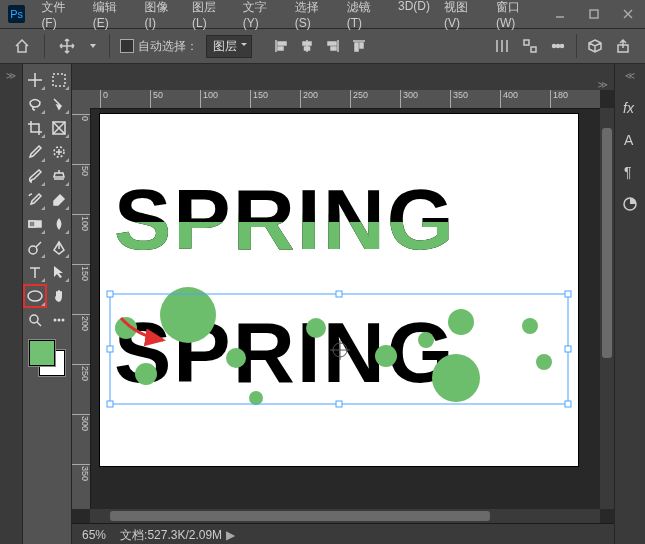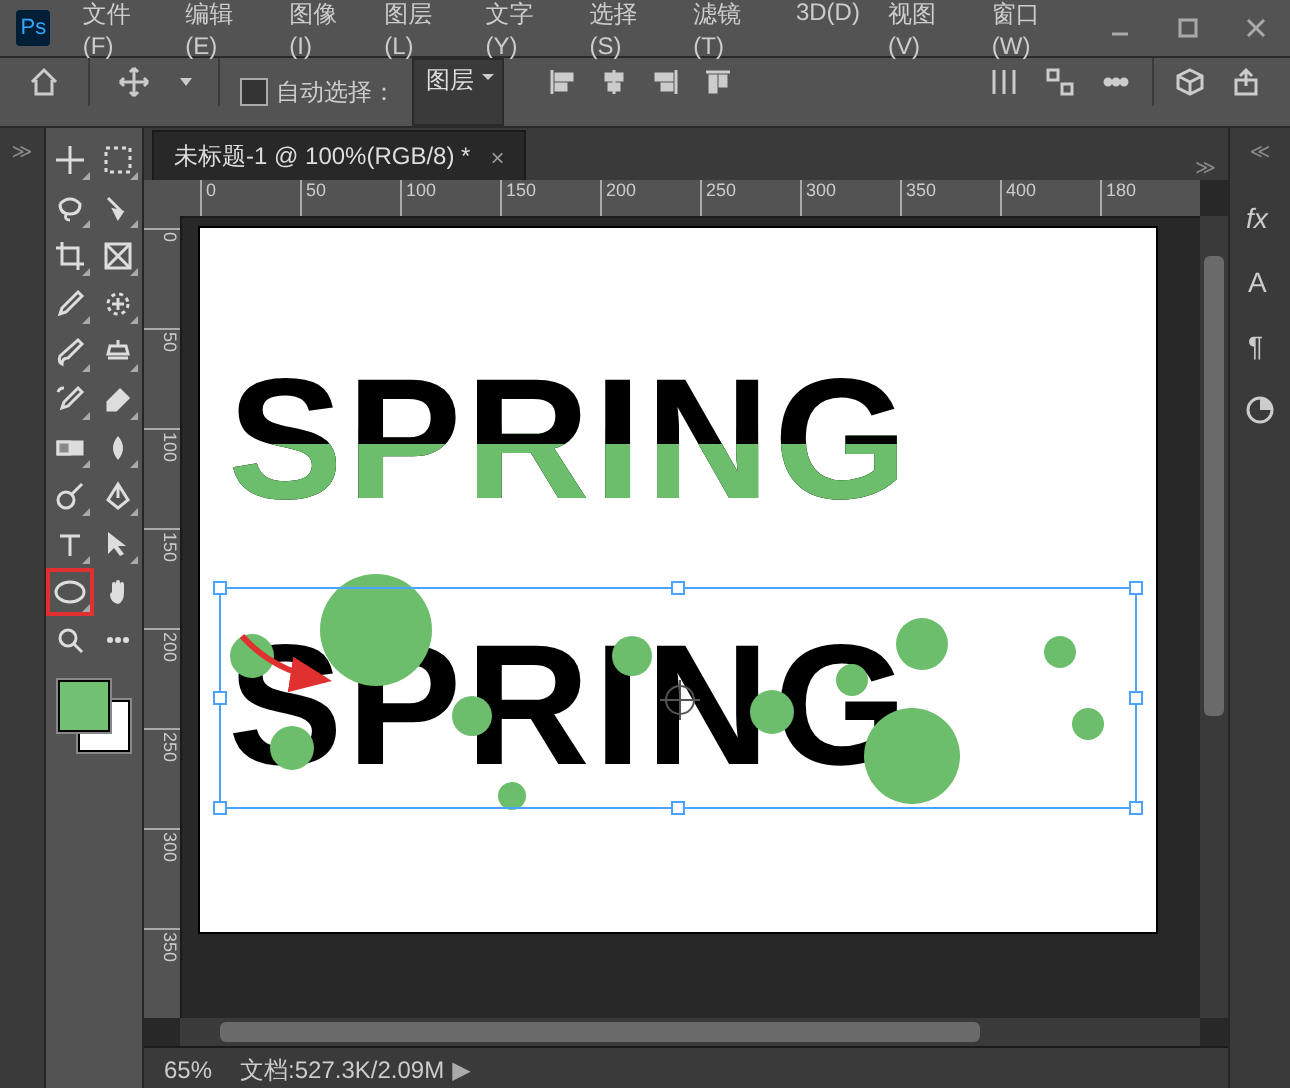--- a/index.html
+++ b/index.html
@@ -5,21 +5,21 @@
 html,body{margin:0;padding:0;width:645px;height:544px;background:#535353;font-family:"Microsoft YaHei",Arial,sans-serif;font-size:12px;color:#ccc;overflow:hidden;user-select:none}
 
 #titlebar{height:28px;background:#535353;display:flex;align-items:center;padding:0 0 0 8px;border-bottom:1px solid #2a2a2a}
 #titlebar .ps{width:18px;height:18px;background:#001e36;border-radius:2px;display:flex;align-items:center;justify-content:center;color:#31a8ff;font-weight:normal;font-size:11px;margin-right:10px}
 #menus{display:flex;gap:2px}
 #menus span{padding:3px 6px;cursor:default}
 #winctl{margin-left:auto;display:flex}
 #winctl div{width:34px;height:28px;display:flex;align-items:center;justify-content:center;color:#aaa}
 #winctl svg{stroke:#aaa;fill:none;stroke-width:1.5}
 
-#optbar{height:34px;background:#535353;display:flex;padding:0 10px;border-bottom:1px solid #2a2a2a;gap:8px}
+#optbar{height:34px;background:#535353;display:flex;align-items:center;padding:0 10px;border-bottom:1px solid #2a2a2a;gap:8px}
 .iconbtn{width:24px;height:24px;display:flex;align-items:center;justify-content:center;color:#ccc}
 .iconbtn svg{stroke:#ccc;fill:none;stroke-width:1.5}
 .sep{width:1px;height:24px;background:#3a3a3a;margin:0 2px}
 #optbar label{display:flex;align-items:center;gap:4px}
 #optbar .sel{background:#3a3a3a;border:1px solid #2a2a2a;padding:2px 14px 2px 6px;position:relative;font-size:12px;color:#ddd}
 #optbar .sel:after{content:"";position:absolute;right:4px;top:7px;border:3px solid transparent;border-top-color:#ccc}
 .chk{width:12px;height:12px;border:1px solid #aaa;display:inline-flex;align-items:center;justify-content:center;background:#333}
 .chk.on:before{content:"✓";font-size:10px;color:#ddd;line-height:1}
 .aligns{display:flex;gap:4px;margin-left:10px}
 .aligns .iconbtn{width:22px}
@@ -352,24 +352,20 @@
         </div>
     </div>
     <div id="swatches">
       <div class="bg" style="background: rgb(255, 255, 255);"></div>
       <div class="fg" style="background: rgb(114, 193, 114);"></div>
     </div>
   </div>
 
   <div id="center">
     <div id="tabs">
-      <div class="tab">
-        <span>未标题-1 @ 100%(RGB/8) *</span>
-        <span class="x">×</span>
-      </div>
       <span class="flyr">≫</span>
     </div>
 
     <div id="canvaszone">
       <div id="rulerOrigin"></div>
       <div id="rulerH">
           <div class="rtickH" style="left: 10px;">0</div>
           <div class="rtickH" style="left: 60px;">50</div>
           <div class="rtickH" style="left: 110px;">100</div>
           <div class="rtickH" style="left: 160px;">150</div>

